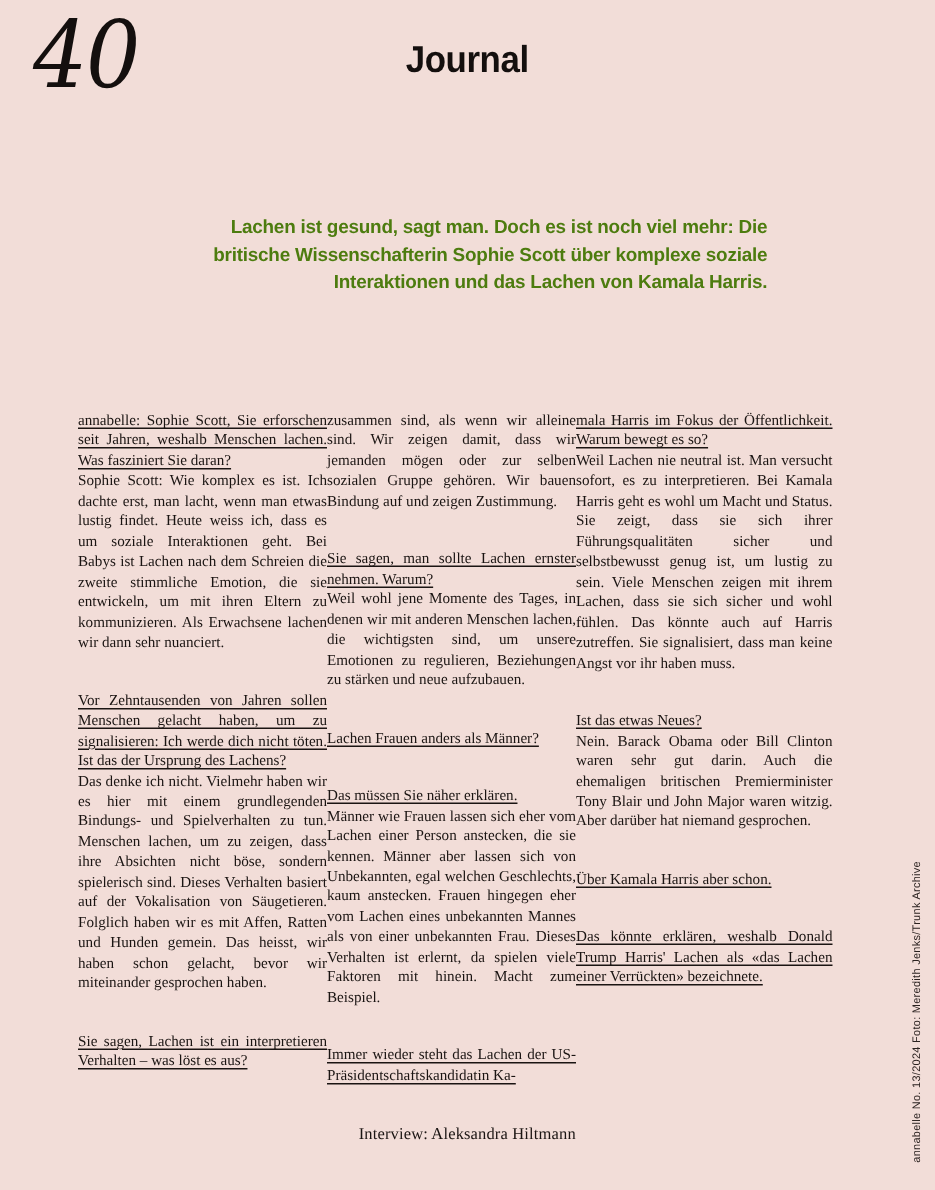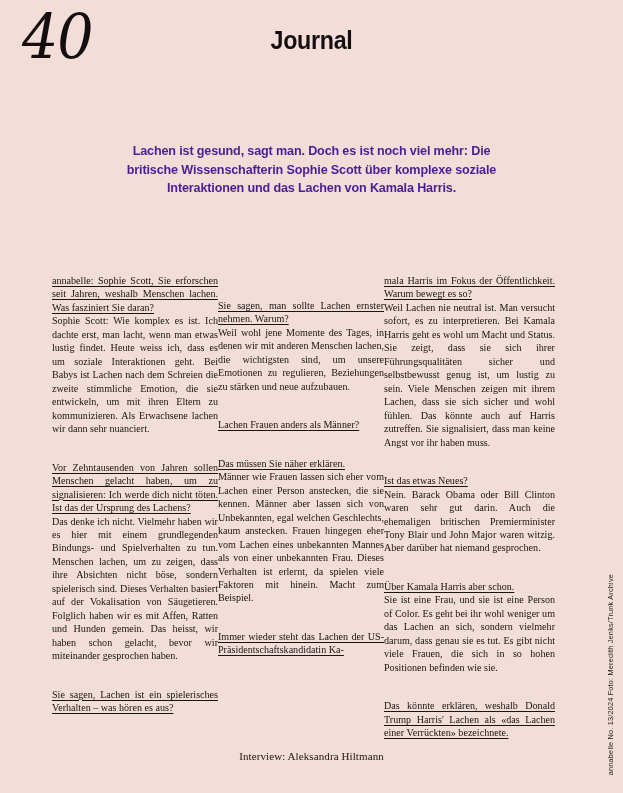--- a/index.html
+++ b/index.html
@@ -78,21 +78,22 @@
     color: #120d0c;
   }
   .deck {
     margin: 14px auto 0;
     width: 400px;
     font-family: "Liberation Sans", "DejaVu Sans", sans-serif;
     font-weight: bold;
     font-size: 12.6px;
     line-height: 1.48;
     letter-spacing: -0.15px;
-    color: #4c1d95;
+    color: #4d7c0f;
+    text-align: right;
   }
 
   
   .columns {
     position: absolute;
     top: 274px;
     left: 52px;
     width: 521px;
     height: 465px;
     display: flex;
@@ -167,37 +168,37 @@
   <div class="headline-block">
     <div class="deck">Lachen ist gesund, sagt man. Doch es ist noch viel mehr: Die britische Wissenschafterin Sophie Scott über komplexe soziale Interaktionen und das Lachen von Kamala Harris.</div>
   </div>
 
   <div class="columns">
     <div class="col">
         <p class="q">annabelle: Sophie Scott, Sie erforschen seit Jahren, weshalb Menschen lachen. Was fasziniert Sie daran?</p>
         <p class="a">Sophie Scott: Wie komplex es ist. Ich dachte erst, man lacht, wenn man etwas lustig findet. Heute weiss ich, dass es um soziale Interaktionen geht. Bei Babys ist Lachen nach dem Schreien die zweite stimmliche Emotion, die sie entwickeln, um mit ihren Eltern zu kommunizieren. Als Erwachsene lachen wir dann sehr nuanciert.</p>
         <p class="q spacer-before">Vor Zehntausenden von Jahren sollen Menschen gelacht haben, um zu signalisieren: Ich werde dich nicht töten. Ist das der Ursprung des Lachens?</p>
         <p class="a">Das denke ich nicht. Vielmehr haben wir es hier mit einem grundlegenden Bindungs- und Spielverhalten zu tun. Menschen lachen, um zu zeigen, dass ihre Absichten nicht böse, sondern spielerisch sind. Dieses Verhalten basiert auf der Vokalisation von Säugetieren. Folglich haben wir es mit Affen, Ratten und Hunden gemein. Das heisst, wir haben schon gelacht, bevor wir miteinander gesprochen haben.</p>
-        <p class="q spacer-before">Sie sagen, Lachen ist ein spielerisches Verhalten – was hören es aus?</p>
+        <p class="q spacer-before">Sie sagen, Lachen ist ein interpretieren Verhalten – was löst es aus?</p>
       </div>
     <div class="col">
+        <p class="a">zusammen sind, als wenn wir alleine sind. Wir zeigen damit, dass wir jemanden mögen oder zur selben sozialen Gruppe gehören. Wir bauen Bindung auf und zeigen Zustimmung.</p>
         <p class="q spacer-before">Sie sagen, man sollte Lachen ernster nehmen. Warum?</p>
         <p class="a">Weil wohl jene Momente des Tages, in denen wir mit anderen Menschen lachen, die wichtigsten sind, um unsere Emotionen zu regulieren, Beziehungen zu stärken und neue aufzubauen.</p>
         <p class="q spacer-before">Lachen Frauen anders als Männer?</p>
         <p class="q spacer-before">Das müssen Sie näher erklären.</p>
         <p class="a">Männer wie Frauen lassen sich eher vom Lachen einer Person anstecken, die sie kennen. Männer aber lassen sich von Unbekannten, egal welchen Geschlechts, kaum anstecken. Frauen hingegen eher vom Lachen eines unbekannten Mannes als von einer unbekannten Frau. Dieses Verhalten ist erlernt, da spielen viele Faktoren mit hinein. Macht zum Beispiel.</p>
         <p class="q spacer-before">Immer wieder steht das Lachen der US-Präsidentschaftskandidatin Ka-</p>
       </div>
     <div class="col">
         <p class="q">mala Harris im Fokus der Öffentlichkeit. Warum bewegt es so?</p>
         <p class="a">Weil Lachen nie neutral ist. Man versucht sofort, es zu interpretieren. Bei Kamala Harris geht es wohl um Macht und Status. Sie zeigt, dass sie sich ihrer Führungsqualitäten sicher und selbstbewusst genug ist, um lustig zu sein. Viele Menschen zeigen mit ihrem Lachen, dass sie sich sicher und wohl fühlen. Das könnte auch auf Harris zutreffen. Sie signalisiert, dass man keine Angst vor ihr haben muss.</p>
         <p class="q spacer-before">Ist das etwas Neues?</p>
         <p class="a">Nein. Barack Obama oder Bill Clinton waren sehr gut darin. Auch die ehemaligen britischen Premierminister Tony Blair und John Major waren witzig. Aber darüber hat niemand gesprochen.</p>
         <p class="q spacer-before">Über Kamala Harris aber schon.</p>
-        <p class="a">Sie ist eine Frau, und sie ist eine Person of Color. Es geht bei ihr wohl weniger um das Lachen an sich, sondern vielmehr darum, dass genau sie es tut. Es gibt nicht viele Frauen, die sich in so hohen Positionen befinden wie sie.</p>
         <p class="q spacer-before">Das könnte erklären, weshalb Donald Trump Harris' Lachen als «das Lachen einer Verrückten» bezeichnete.</p>
       </div>
   </div>
 
   <div class="interview-credit">Interview: Aleksandra Hiltmann</div>
 
   <div class="side-credit-wrap">
     <div class="side-credit-inner">annabelle No. 13/2024   Foto: Meredith Jenks/Trunk Archive</div>
   </div>
 

